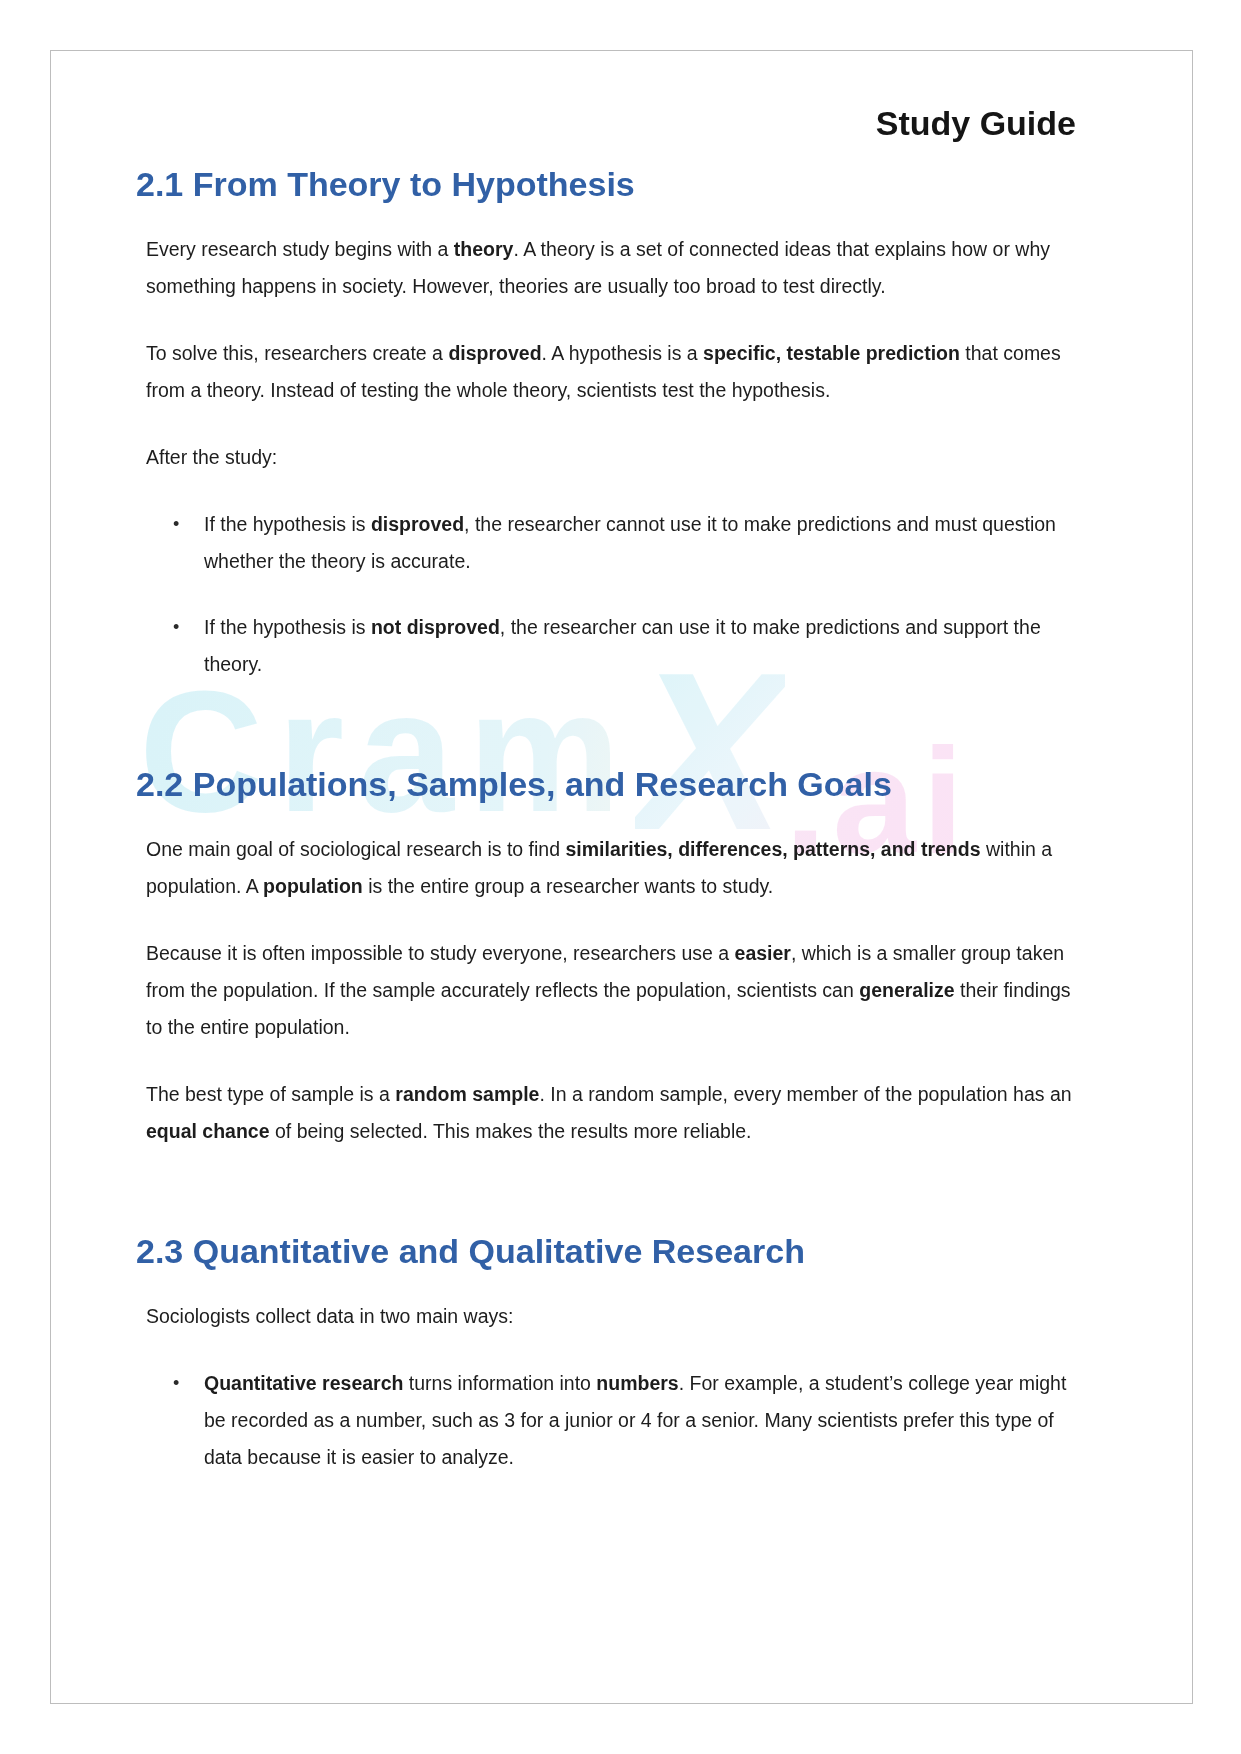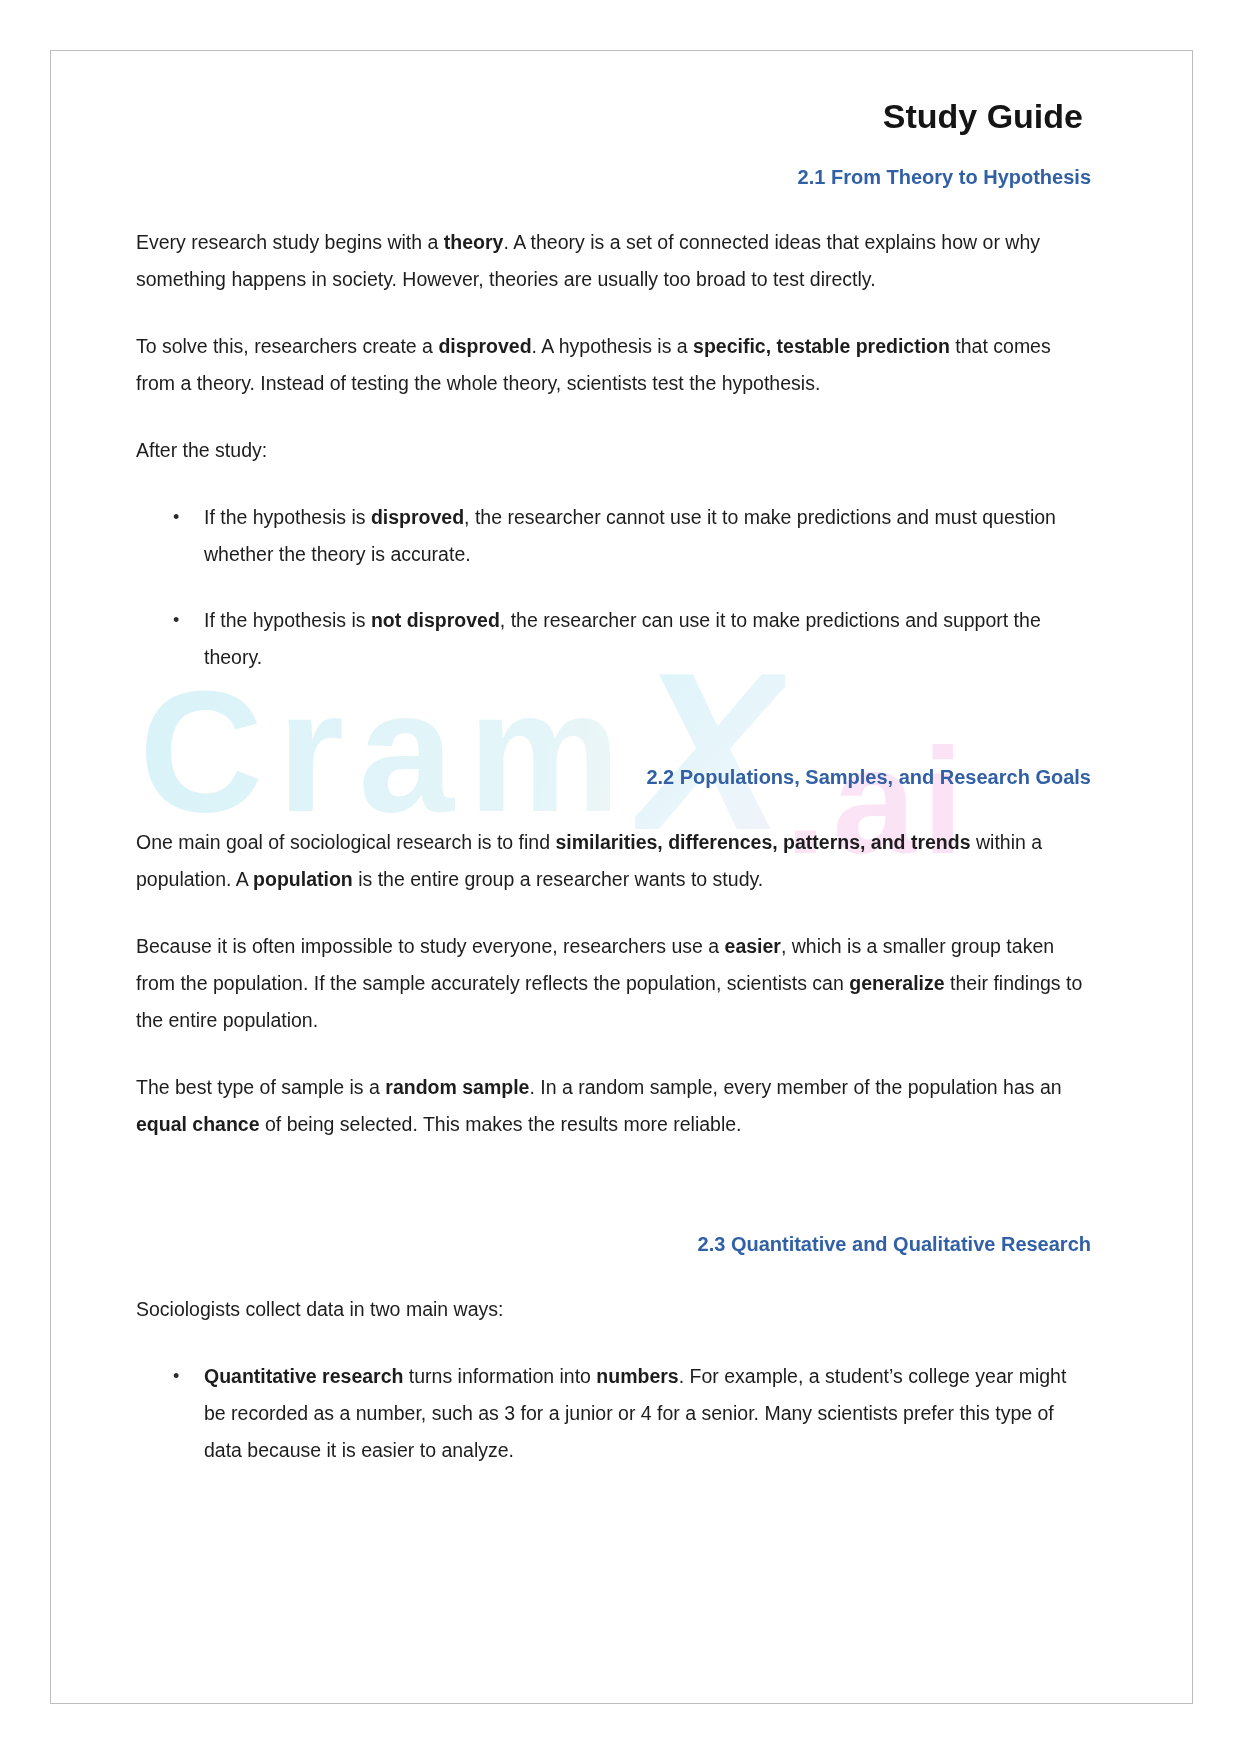--- a/index.html
+++ b/index.html
@@ -34,31 +34,30 @@
     background:linear-gradient(120deg,#f9e4f6 0%,var(--wm-pink,#fbdff3) 100%);
     -webkit-background-clip:text;background-clip:text;color:transparent;
   }
   .content{
     position:relative;z-index:1;
     padding:36px 101px 0 85px;
     color:var(--body-text,#1d1d1d);
   }
   .doc-title{
     text-align:right;font-size:34px;line-height:42px;font-weight:bold;color:#151515;
-    margin:8px;
+    margin:15px;
   }
   h2{
-    font-size:20px;line-height:34px;font-weight:bold;
+    font-size:34px;line-height:34px;font-weight:bold;
     color:var(--heading-blue,#3160A6);
     margin:84px 0 12px 0;
-    text-align:right;
   }
   section.first h2{margin-top:23px;}
   p{
-    font-size:19.5px;line-height:37px;margin:30px 0 0 0;
+    font-size:19.5px;line-height:37px;margin:30px 0 0 10px;
   }
   ul{
     list-style:none;margin:30px 0 0 0;padding:0 0 0 68px;
   }
   li{
     position:relative;font-size:19.5px;line-height:37px;margin:7px 0 29px 0;
   }
   li:last-child{margin-bottom:0;}
   li::before{
     content:"\2022";

